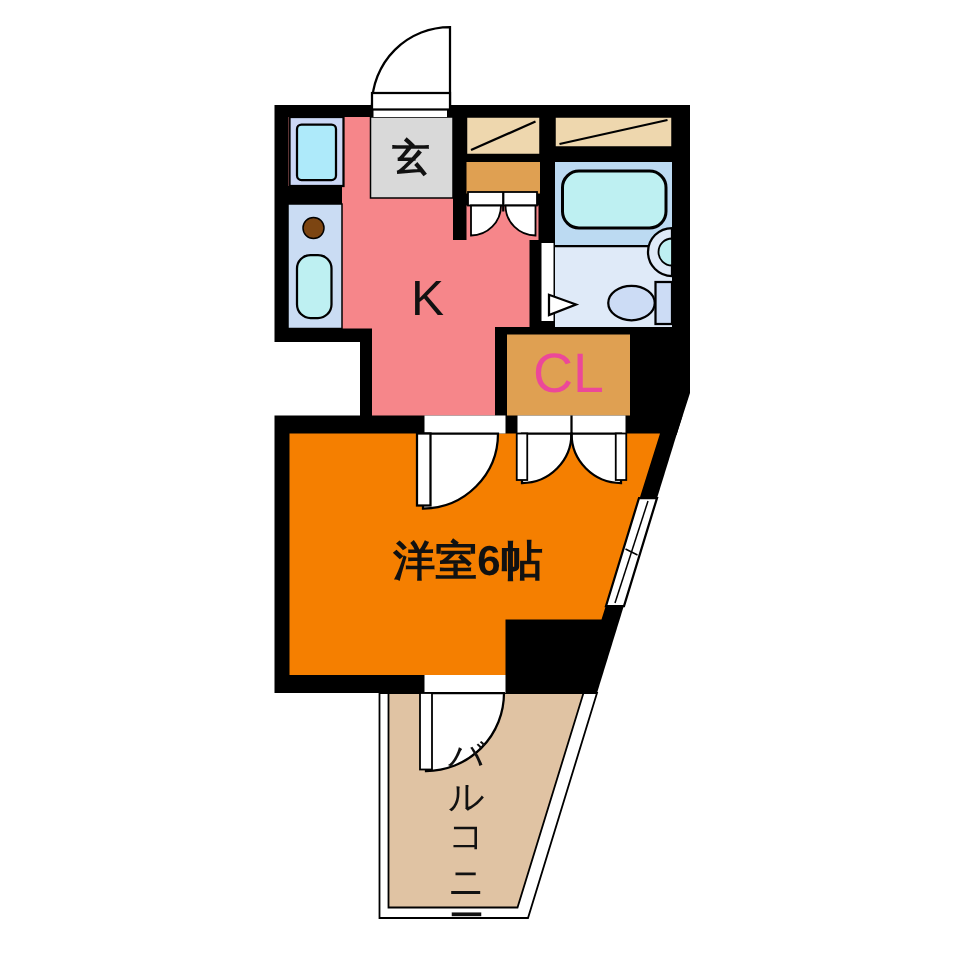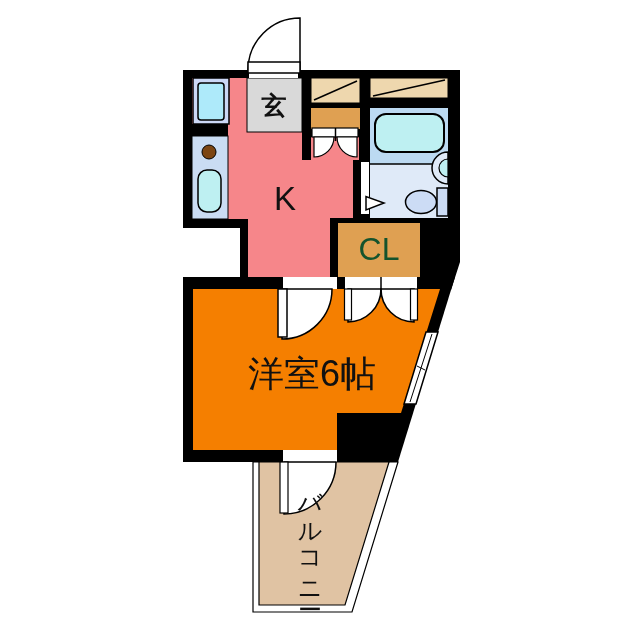--- a/index.html
+++ b/index.html
@@ -8,22 +8,22 @@
     font-family:"Liberation Sans", sans-serif;overflow:hidden;
   }
   .canvas svg{position:absolute;left:0;top:0;}
   .lbl{
     position:absolute;transform:translate(-50%,-50%);
     color:#111;white-space:nowrap;pointer-events:none;
     font-family:"Liberation Sans", sans-serif;
   }
   .lbl-genkan{left:274px;top:105px;font-size:25px;font-weight:600;}
   .lbl-kitchen{left:285px;top:199px;font-size:33px;font-weight:400;}
-  .lbl-closet{left:379px;top:249px;font-size:32px;font-weight:500;color:#14532d;}
-  .lbl-room{left:312px;top:374px;font-size:36px;font-weight:400;}
+  .lbl-closet{left:379px;top:249px;font-size:37px;font-weight:500;color:#ec4899;}
+  .lbl-room{left:312px;top:374px;font-size:28px;font-weight:700;}
   .lbl-balcony{
     left:310px;top:538px;font-size:24px;font-weight:500;
     writing-mode:vertical-rl;text-orientation:upright;letter-spacing:3px;
   }
 </style>
 </head>
 <body>
 
 <div class="canvas">
 <svg width="640" height="640" viewBox="0 0 640 640">

